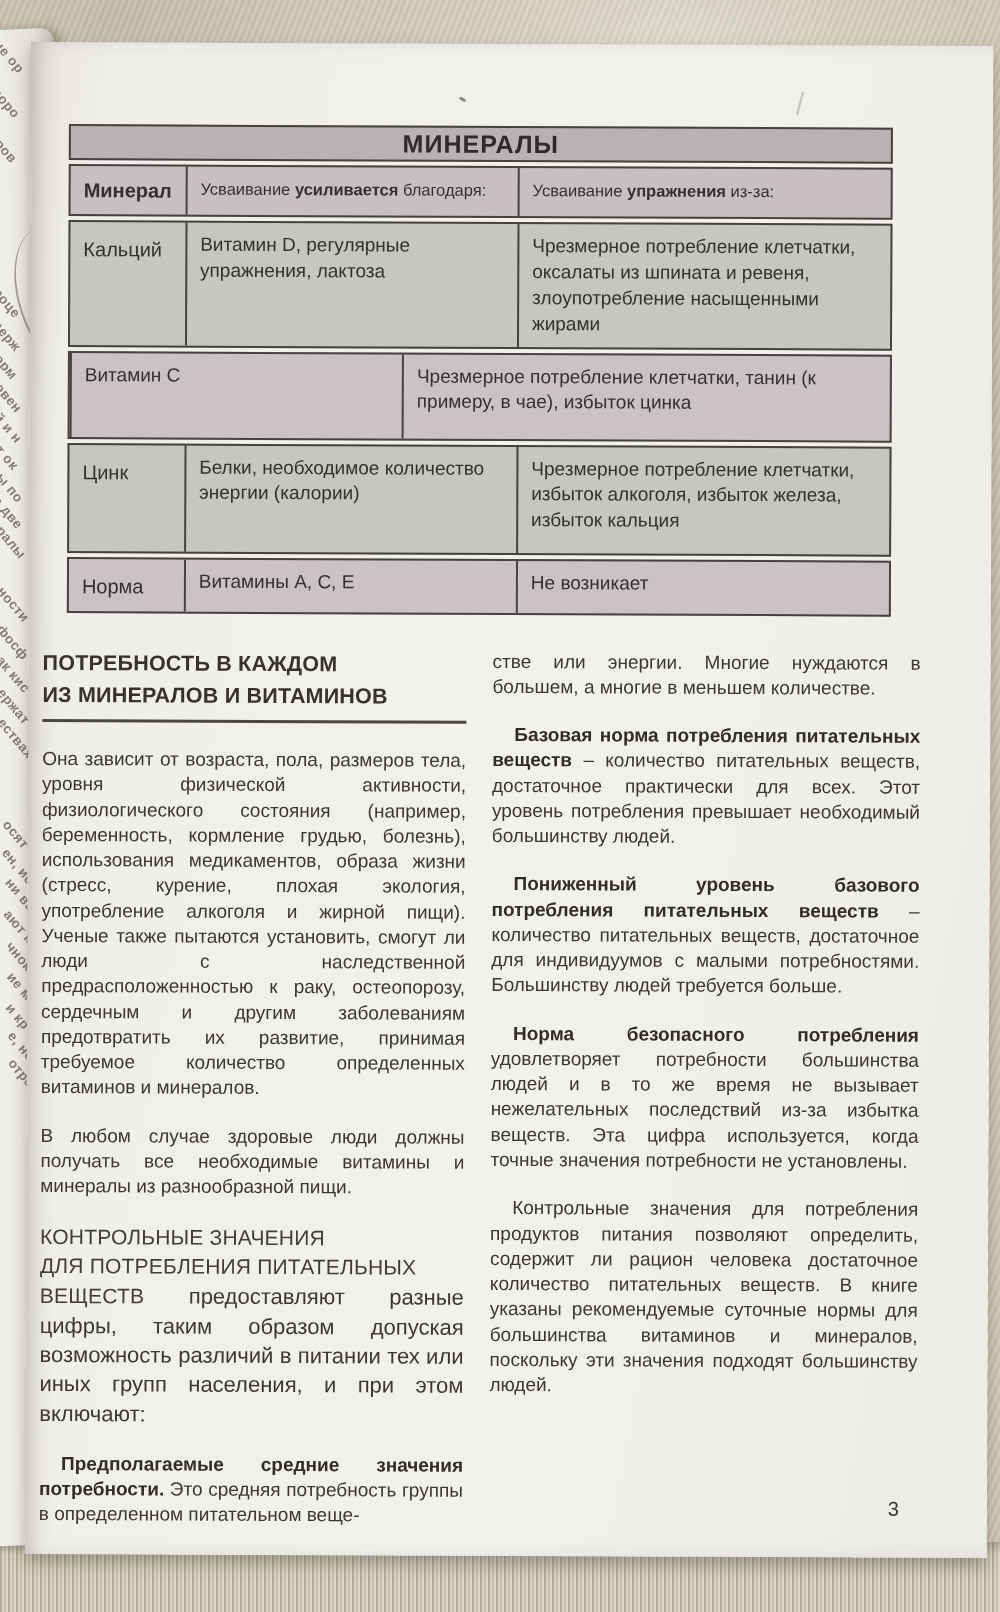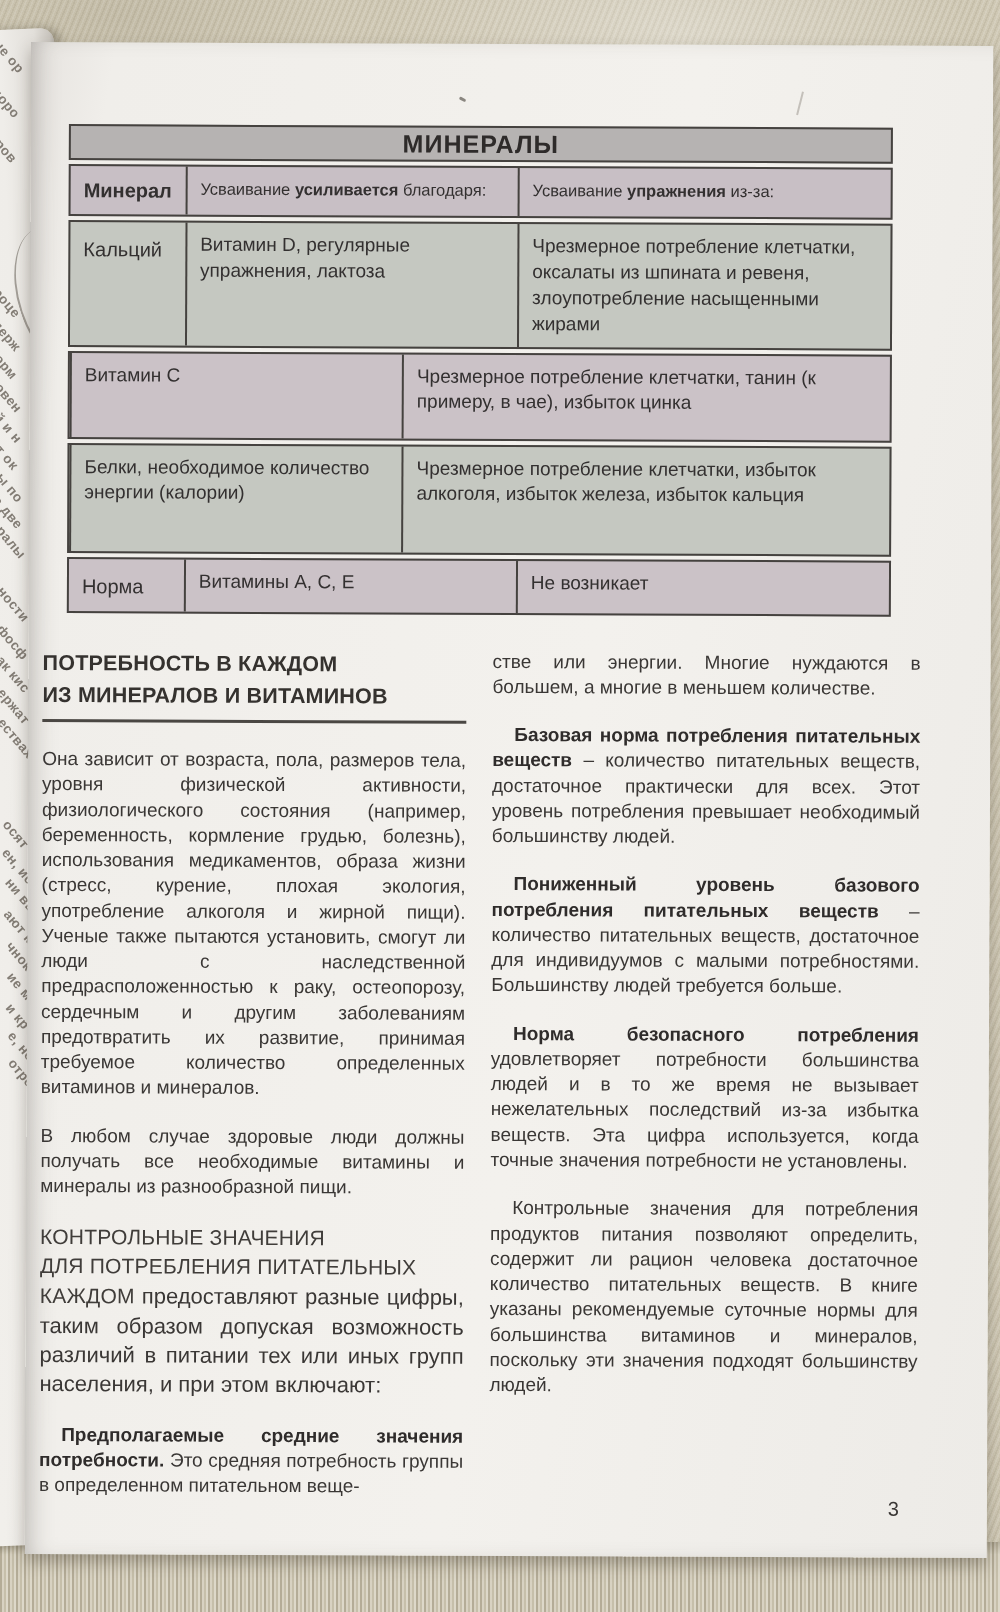--- a/index.html
+++ b/index.html
@@ -163,20 +163,21 @@
         <div class="cell cell-enhanced">Витамин D, регулярные упражнения, лактоза</div>
         <div class="cell cell-weakened">Чрезмерное потребление клетчатки, оксалаты из шпината и ревеня, злоупотребление насыщенными жирами</div>
       </div>
 
       <div class="band row-band row-pink row-2">
         <div class="cell cell-enhanced">Витамин C</div>
         <div class="cell cell-weakened">Чрезмерное потребление клетчатки, танин (к примеру, в чае), избыток цинка</div>
       </div>
 
       <div class="band row-band row-green row-3">
+        <div class="cell cell-mineral">Цинк</div>
         <div class="cell cell-enhanced">Белки, необходимое количество энергии (калории)</div>
         <div class="cell cell-weakened">Чрезмерное потребление клетчатки, избыток алкоголя, избыток железа, избыток кальция</div>
       </div>
 
       <div class="band row-band row-pink row-4">
         <div class="cell cell-mineral">Норма</div>
         <div class="cell cell-enhanced">Витамины A, C, E</div>
         <div class="cell cell-weakened">Не возникает</div>
       </div>
     </div>
@@ -186,21 +187,21 @@
       <div class="col-left">
         <h2 class="h-bold">
           <span>ПОТРЕБНОСТЬ В КАЖДОМ</span><br>
           <span>ИЗ МИНЕРАЛОВ И ВИТАМИНОВ</span>
         </h2>
         <p class="body-p">Она зависит от возраста, пола, размеров тела, уровня физической активности, физиологического состояния (например, беременность, кормление грудью, болезнь), использования медикаментов, образа жизни (стресс, курение, плохая экология, употребление алкоголя и жирной пищи). Ученые также пытаются установить, смогут ли люди с наследственной предрасположенностью к раку, остеопорозу, сердечным и другим заболеваниям предотвратить их развитие, принимая требуемое количество определенных витаминов и минералов.</p>
         <p class="body-p">В любом случае здоровые люди должны получать все необходимые витамины и минералы из разнообразной пищи.</p>
         <p class="body-p caps-para">
           <span class="h-caps">КОНТРОЛЬНЫЕ ЗНАЧЕНИЯ</span><br>
           <span class="h-caps">ДЛЯ ПОТРЕБЛЕНИЯ ПИТАТЕЛЬНЫХ</span><br>
-          <span class="h-caps">КАЖДОМ</span><span class="rest"> предоставляют разные цифры, таким образом допуская возможность различий в питании тех или иных групп населения, и при этом включают:</span>
+          <span class="h-caps">ВЕЩЕСТВ</span><span class="rest"> предоставляют разные цифры, таким образом допуская возможность различий в питании тех или иных групп населения, и при этом включают:</span>
         </p>
         <p class="body-p indent">
           <span class="lead">Предполагаемые средние значения потребности.</span><span> Это средняя потребность группы в определенном питательном веще-</span>
         </p>
       </div>
 
       <div class="col-right">
         <p class="body-p">стве или энергии. Многие нуждаются в большем, а многие в меньшем количестве.</p>
         <p class="body-p indent">
           <span class="lead">Базовая норма потребления питательных веществ</span><span> – количество питательных веществ, достаточное практически для всех. Этот уровень потребления превышает необходимый большинству людей.</span>

